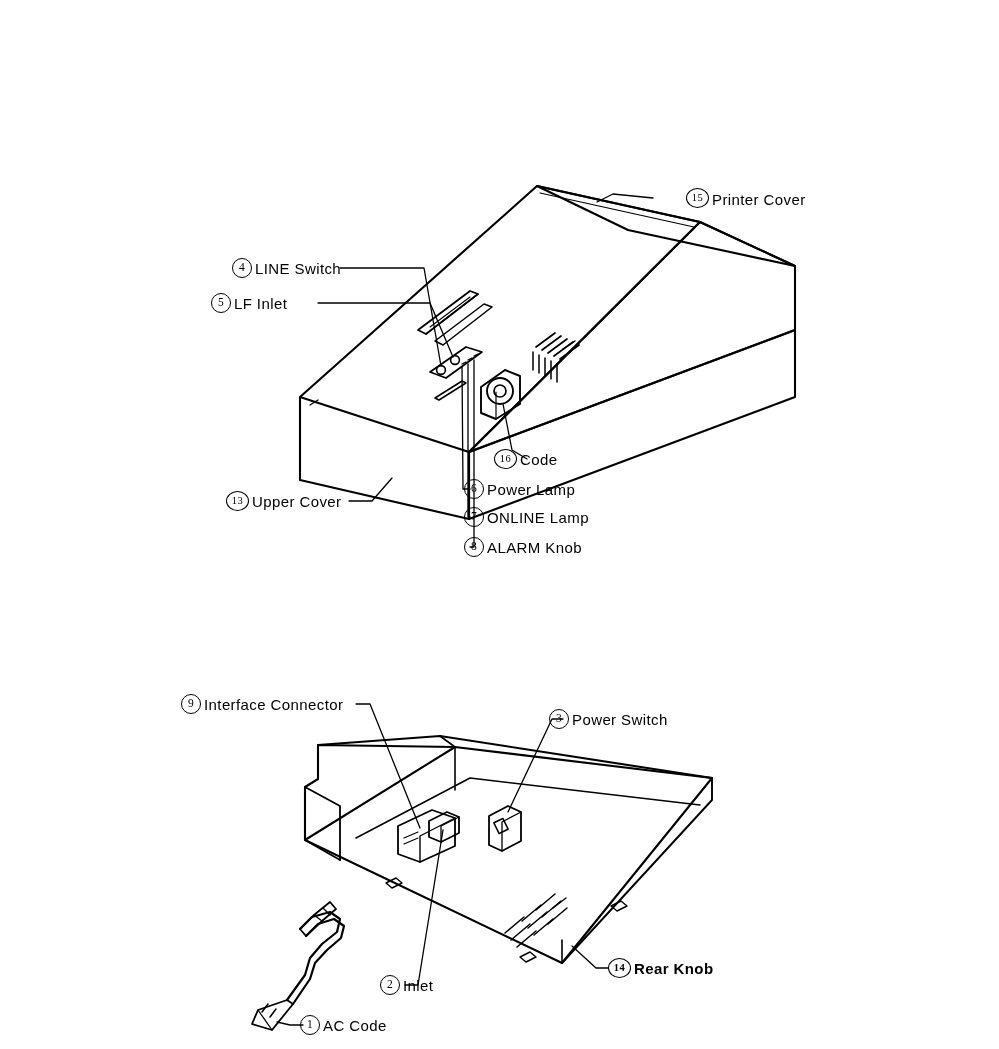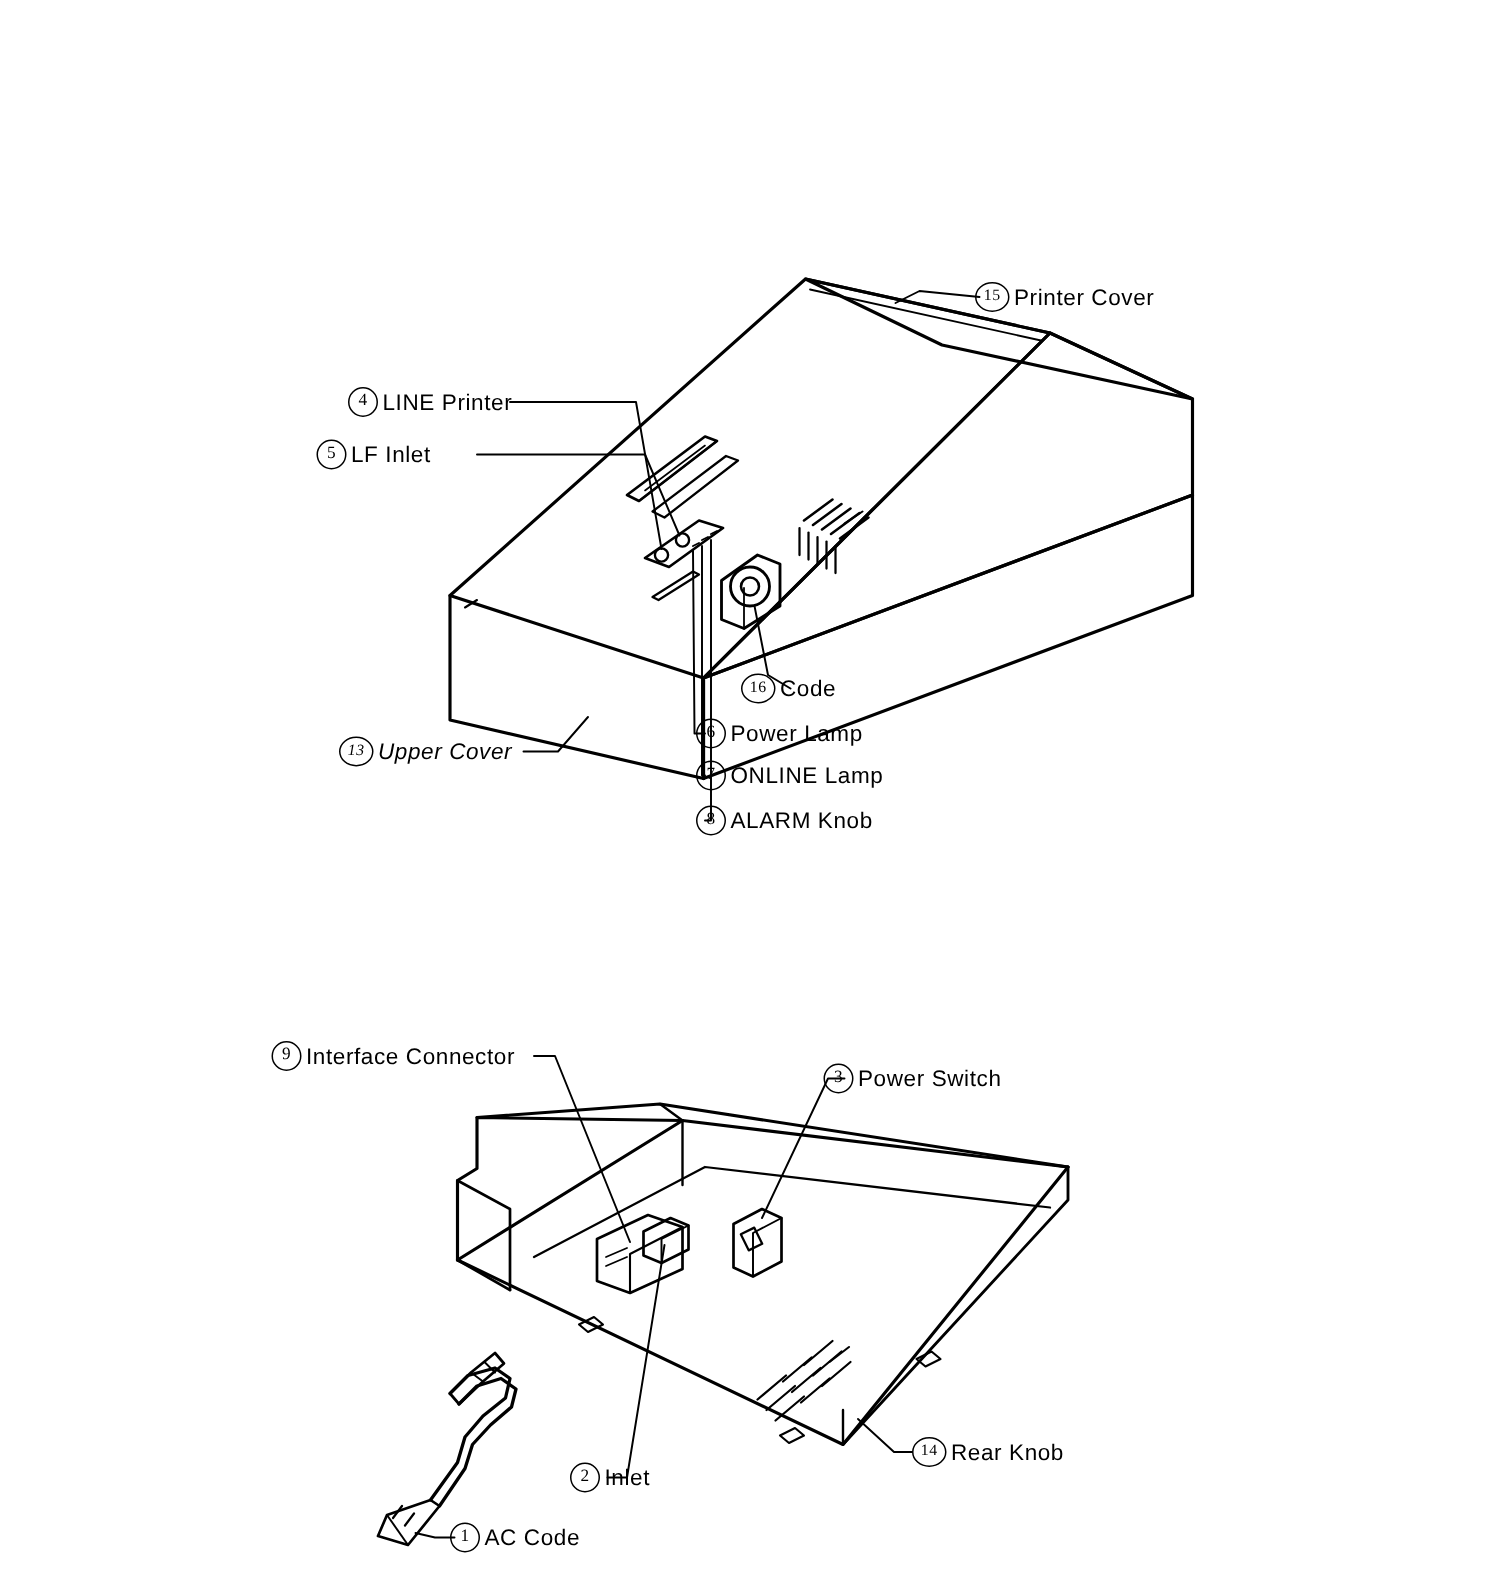--- a/index.html
+++ b/index.html
@@ -177,28 +177,28 @@
       <path d="M270 1017 L276 1009" stroke-width="1.5"></path>
 
       <path d="M356 704 L370 704 L420 828" stroke-width="1.3"></path>
       <path d="M563 719 L552 719 L508 812" stroke-width="1.3"></path>
       <path d="M405 985 L418 985 L443 830" stroke-width="1.3"></path>
       <path d="M608 968 L596 968 L572 946" stroke-width="1.3"></path>
       <path d="M303 1025 L290 1025 L277 1022" stroke-width="1.3"></path>
     </g>
   </svg>
 
-  <div class="lbl" style="left:650px; top:188px;">
+  <div class="lbl" style="left:686px; top:188px;align-items:flex-end;">
     <span class="num wide">15</span>
     <span class="txt">Printer Cover</span>
   </div>
 
   <div class="lbl" style="left:232px; top:258px;">
     <span class="num">4</span>
-    <span class="txt">LINE Printer</span>
+    <span class="txt">LINE Switch</span>
   </div>
 
   <div class="lbl" style="left:211px; top:293px;">
     <span class="num">5</span>
     <span class="txt">LF Inlet</span>
   </div>
 
   <div class="lbl" style="left:494px; top:449px;justify-content:space-between;">
     <span class="num wide">16</span>
     <span class="txt">Code</span>
@@ -212,41 +212,41 @@
   <div class="lbl" style="left:464px; top:507px;">
     <span class="num">7</span>
     <span class="txt">ONLINE Lamp</span>
   </div>
 
   <div class="lbl" style="left:464px; top:537px;">
     <span class="num">8</span>
     <span class="txt">ALARM Knob</span>
   </div>
 
-  <div class="lbl" style="left:226px; top:491px;font-style:italic;">
+  <div class="lbl" style="left:226px; top:491px;">
     <span class="num wide">13</span>
     <span class="txt">Upper Cover</span>
   </div>
 
   <div class="lbl" style="left:181px; top:694px;">
     <span class="num">9</span>
     <span class="txt">Interface Connector</span>
   </div>
 
   <div class="lbl" style="left:549px; top:709px;">
     <span class="num">3</span>
     <span class="txt">Power Switch</span>
   </div>
 
   <div class="lbl" style="left:380px; top:975px;">
     <span class="num">2</span>
     <span class="txt">Inlet</span>
   </div>
 
-  <div class="lbl" style="left:608px; top:958px;">
+  <div class="lbl" style="left:608px; top:958px;font-weight:bold;">
     <span class="num wide">14</span>
     <span class="txt">Rear Knob</span>
   </div>
 
   <div class="lbl" style="left:300px; top:1015px;">
     <span class="num">1</span>
     <span class="txt">AC Code</span>
   </div>
 
 </div>

